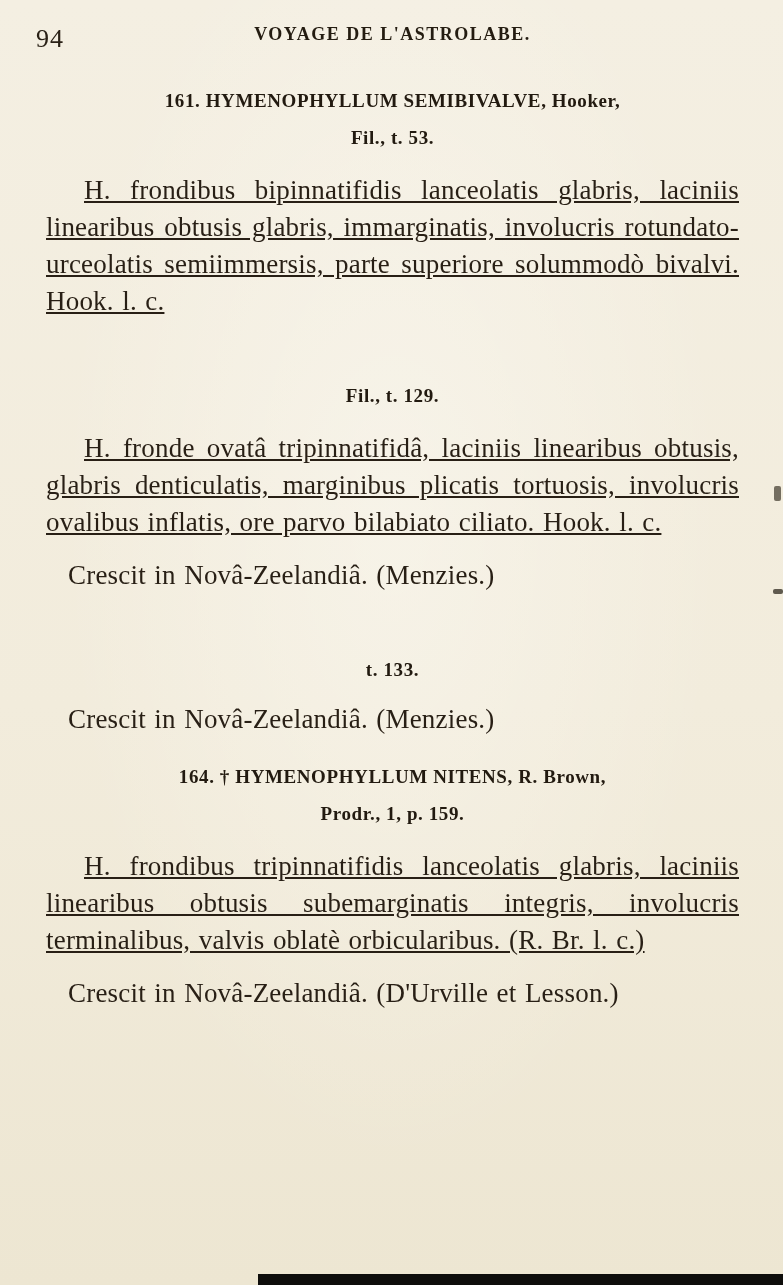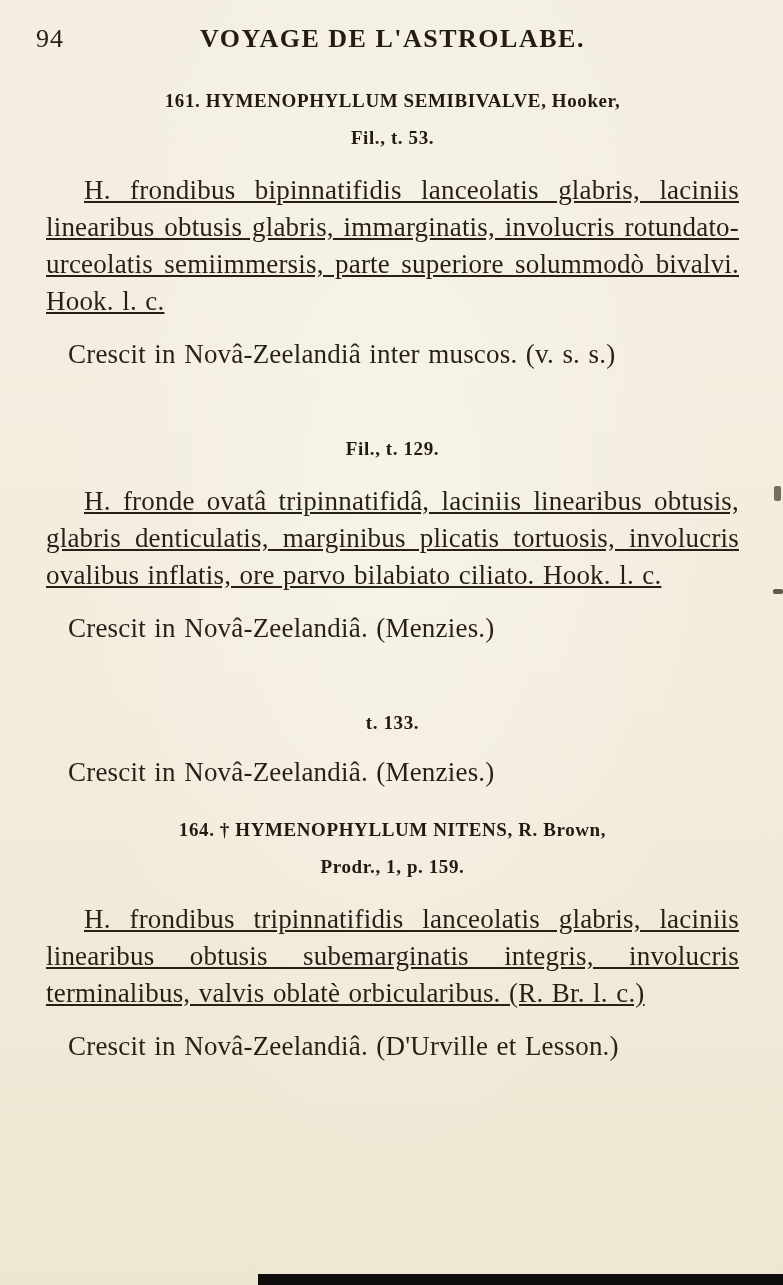--- a/index.html
+++ b/index.html
@@ -33,21 +33,21 @@
   .page-number {
     position: absolute;
     left: 6px;
     top: 2px;
     font-size: 26px;
     letter-spacing: 1px;
     color: #2a2116;
   }
   .running-title {
     text-align: center;
-    font-size: 26px;
+    font-size: 18px;
     font-weight: bold;
     letter-spacing: 1.5px;
     color: #241c11;
     padding-top: 2px;
   }
   .entry-heading {
     margin: 20px 0 13px 0;
     text-align: center;
     font-size: 19px;
     font-weight: bold;
@@ -115,21 +115,20 @@
       <span class="page-number">94</span>
       <div class="running-title">VOYAGE DE L'ASTROLABE.</div>
     </header>
 
     <section class="entry">
       <h2 class="entry-heading">
         <span>161. HYMENOPHYLLUM SEMIBIVALVE, Hooker,</span><br>
         <span>Fil., t. 53.</span>
       </h2>
       <p class="entry-description">H. frondibus bipinnatifidis lanceolatis glabris, laciniis linearibus obtusis glabris, immarginatis, involucris rotundato-urceolatis semiimmersis, parte superiore solummodò bivalvi. Hook. l. c.</p>
-      <p class="entry-habitat">Crescit in Novâ-Zeelandiâ inter muscos. (v. s. s.)</p>
     </section>
 
     <section class="entry">
       <h2 class="entry-heading">
         <br>
         <span>Fil., t. 129.</span>
       </h2>
       <p class="entry-description">H. fronde ovatâ tripinnatifidâ, laciniis linearibus obtusis, glabris denticulatis, marginibus plicatis tortuosis, involucris ovalibus inflatis, ore parvo bilabiato ciliato. Hook. l. c.</p>
       <p class="entry-habitat">Crescit in Novâ-Zeelandiâ. (Menzies.)</p>
     </section>

